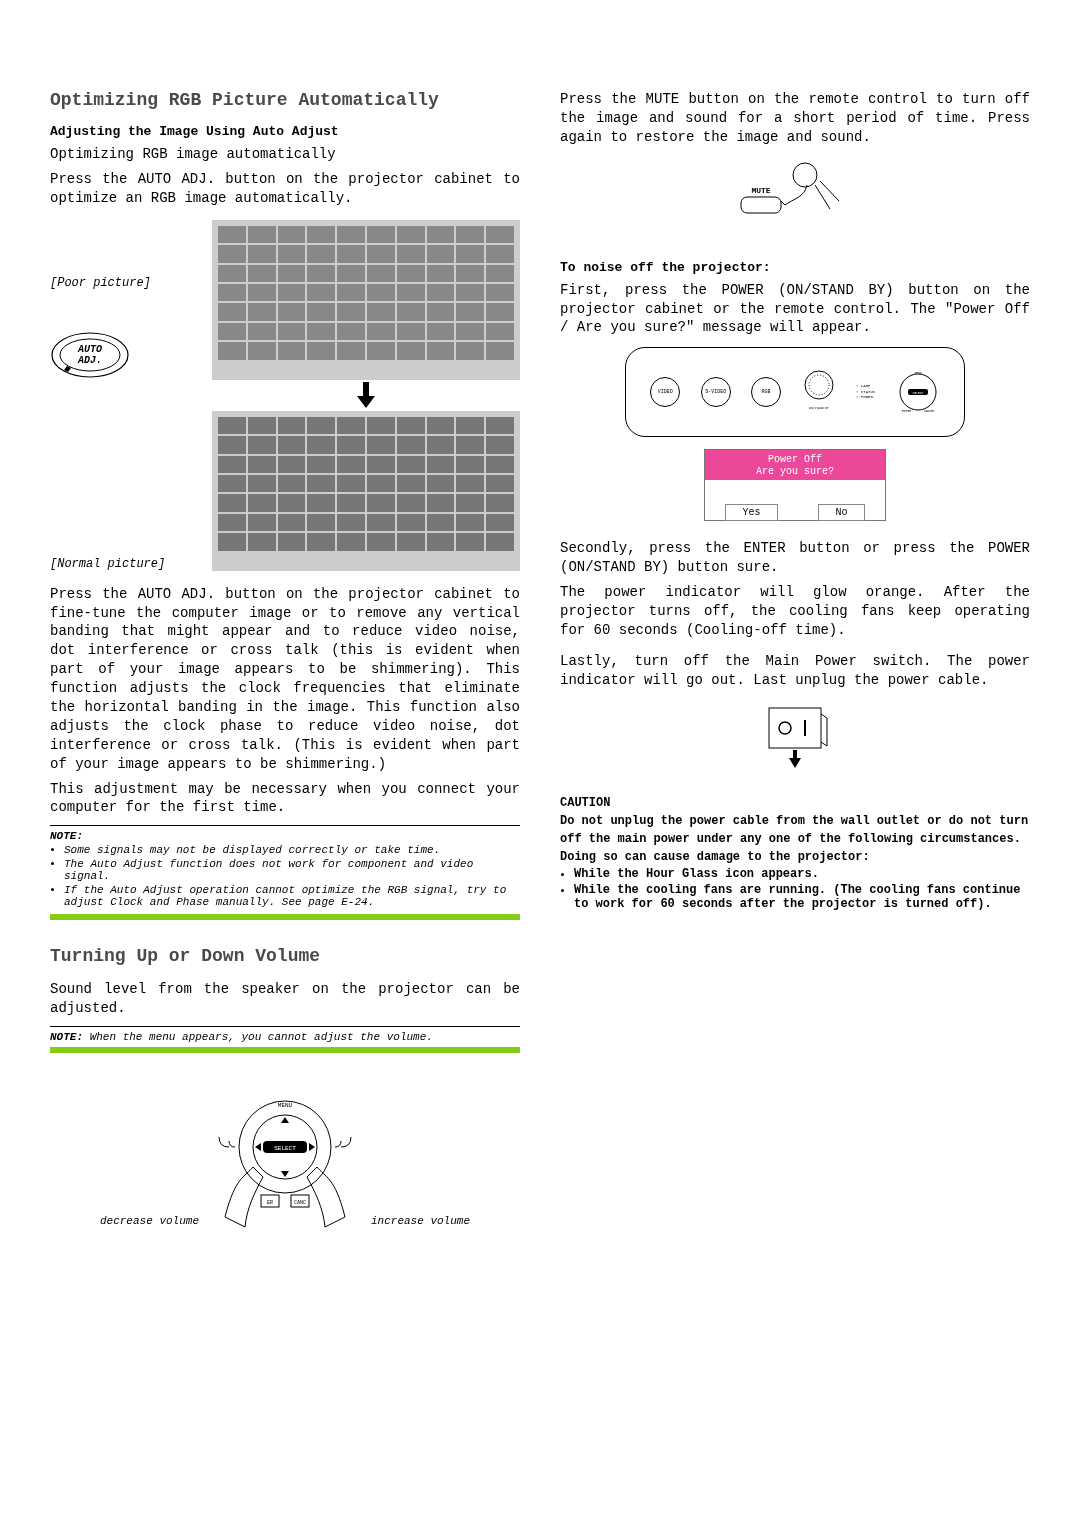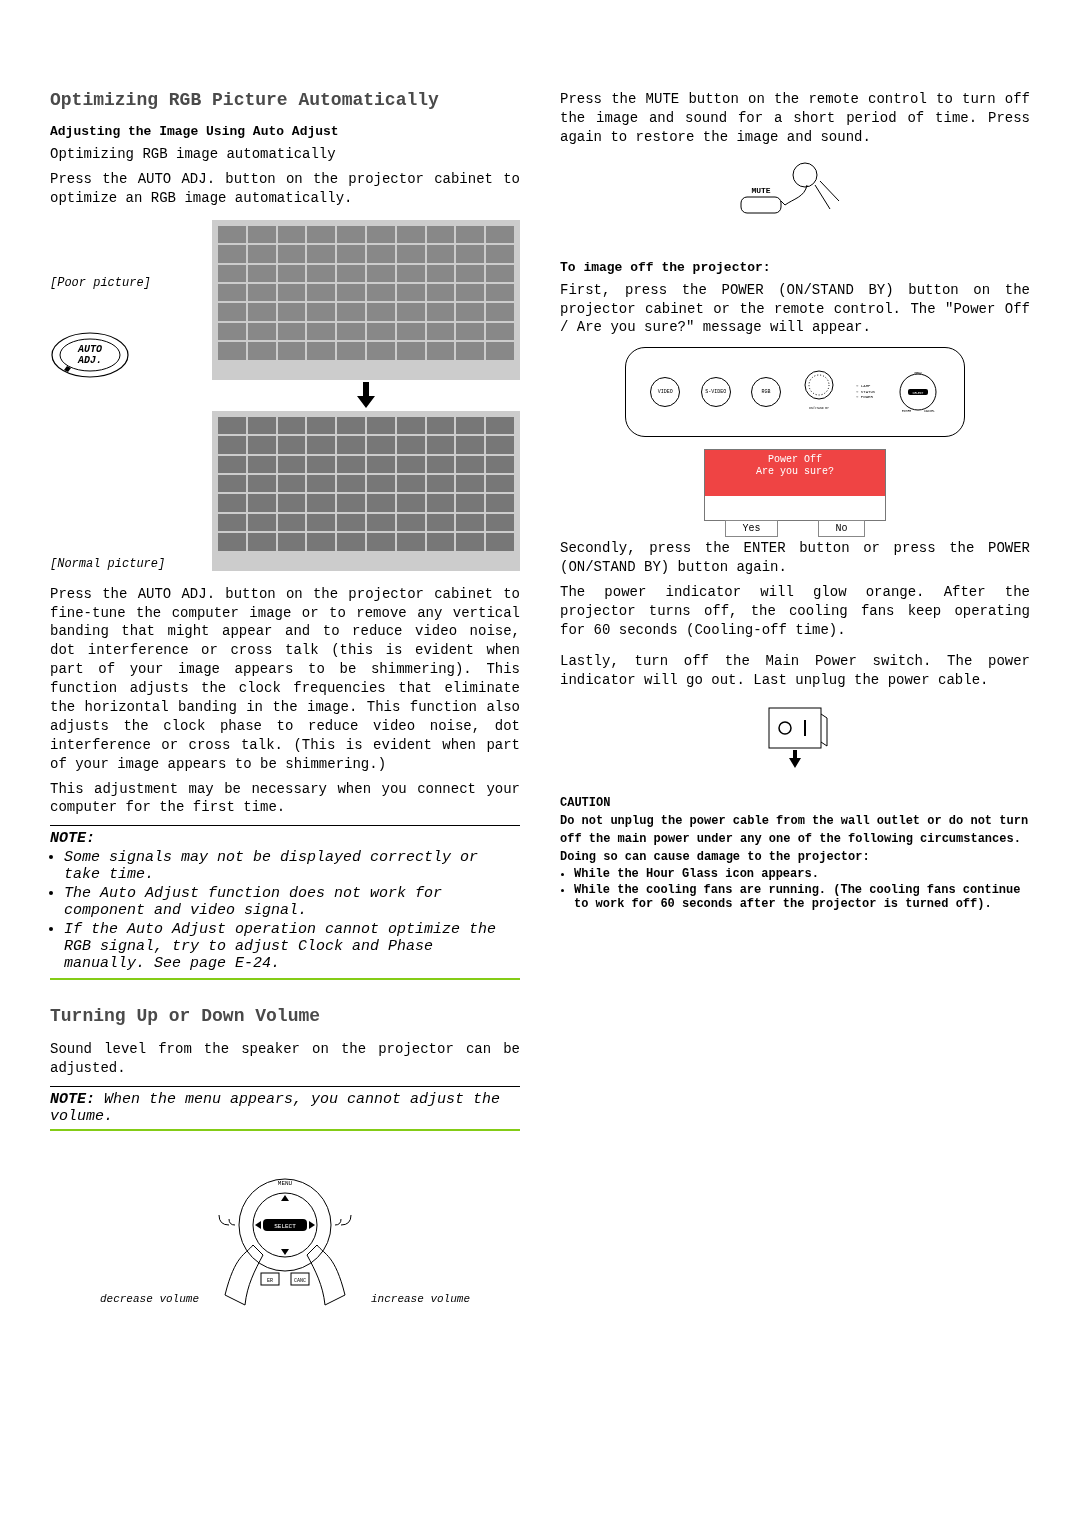--- a/index.html
+++ b/index.html
@@ -36,23 +36,23 @@
     margin: 0 0 6px 0;
   }
   p.body {
     font-size: 14px;
     line-height: 1.35;
     margin: 0 0 6px 0;
     text-align: justify;
   }
   .note-block {
     border-top: 1px solid #000;
-    border-bottom: 2px solid #84cc16;
+    border-bottom: 6px solid #84cc16;
     padding: 4px 0;
-    font-size: 15px;
+    font-size: 11px;
     font-style: italic;
     margin: 8px 0 26px 0;
   }
   .note-block .note-title {
     font-weight: bold;
     font-style: italic;
   }
   .note-block ul {
     margin: 2px 0 0 0;
     padding-left: 14px;
@@ -123,21 +123,21 @@
   .panel-box .small-btn {
     width:28px; height:28px; border:1px solid #000; border-radius:50%; display:flex; align-items:center; justify-content:center; font-size:5px;
   }
   .panel-menu {
     width:44px; height:44px; position:relative;
   }
   .dialog-box {
     width:180px; height:70px; border:1px solid #777; margin:0 auto 18px auto; background:#fff; font-size:10px;
   }
   .dialog-box .dh {
-    background:#ef4444; color:#fff; text-align:center; padding:4px 0 18px 0; line-height:1.2;
+    background:#ec4899; color:#fff; text-align:center; padding:4px 0 2px 0; line-height:1.2;
   }
   .dialog-box .db {
     display:flex; justify-content:space-around; padding:24px 0;
   }
   .dialog-box .db span {
     border:1px solid #888; padding:2px 16px; font-size:10px;
   }
   .switch-fig {
     text-align:center; margin: 10px 0 18px 0;
   }
@@ -391,21 +391,21 @@
       <div class="mute-fig">
         <svg width="120" height="70" viewBox="0 0 120 70">
           <rect x="6" y="40" width="40" height="16" rx="6" fill="none" stroke="#000"></rect>
           <text x="26" y="36" text-anchor="middle" font-size="8" font-weight="bold">MUTE</text>
           <circle cx="70" cy="18" r="12" fill="none" stroke="#000"></circle>
           <path d="M72 28 C 70 40, 58 42, 50 48 L46 44" fill="none" stroke="#000"></path>
           <path d="M80 28 L95 52 M85 24 L104 44" stroke="#000"></path>
         </svg>
       </div>
 
-      <h3 class="sub">To image off the projector:</h3>
+      <h3 class="sub">To noise off the projector:</h3>
       <p class="body">First, press the POWER (ON/STAND BY) button on the projector cabinet or the remote control. The "Power Off / Are you sure?" message will appear.</p>
 
       <div class="panel-box">
         <div class="small-btn">
             <span>VIDEO</span>
           </div>
         <div class="small-btn">
             <span>S-VIDEO</span>
           </div>
         <div class="small-btn">
@@ -439,21 +439,21 @@
         <div class="dh">
           <div>Power Off</div>
           <div>Are you sure?</div>
         </div>
         <div class="db">
           <span>Yes</span>
           <span>No</span>
         </div>
       </div>
 
-      <p class="body">Secondly, press the ENTER button or press the POWER (ON/STAND BY) button again.</p>
+      <p class="body">Secondly, press the ENTER button or press the POWER (ON/STAND BY) button sure.</p>
       <p class="body">The power indicator will glow orange. After the projector turns off, the cooling fans keep operating for 60 seconds (Cooling-off time).</p>
       <p class="body" style="margin-top:12px;">Lastly, turn off the Main Power switch. The power indicator will go out. Last unplug the power cable.</p>
 
       <div class="switch-fig">
         <svg width="80" height="70" viewBox="0 0 80 70">
           <rect x="14" y="8" width="52" height="40" fill="none" stroke="#000"></rect>
           <line x1="66" y1="14" x2="72" y2="18" stroke="#000"></line>
           <line x1="66" y1="42" x2="72" y2="46" stroke="#000"></line>
           <line x1="72" y1="18" x2="72" y2="46" stroke="#000"></line>
           <circle cx="30" cy="28" r="6" fill="none" stroke="#000" stroke-width="1.5"></circle>

